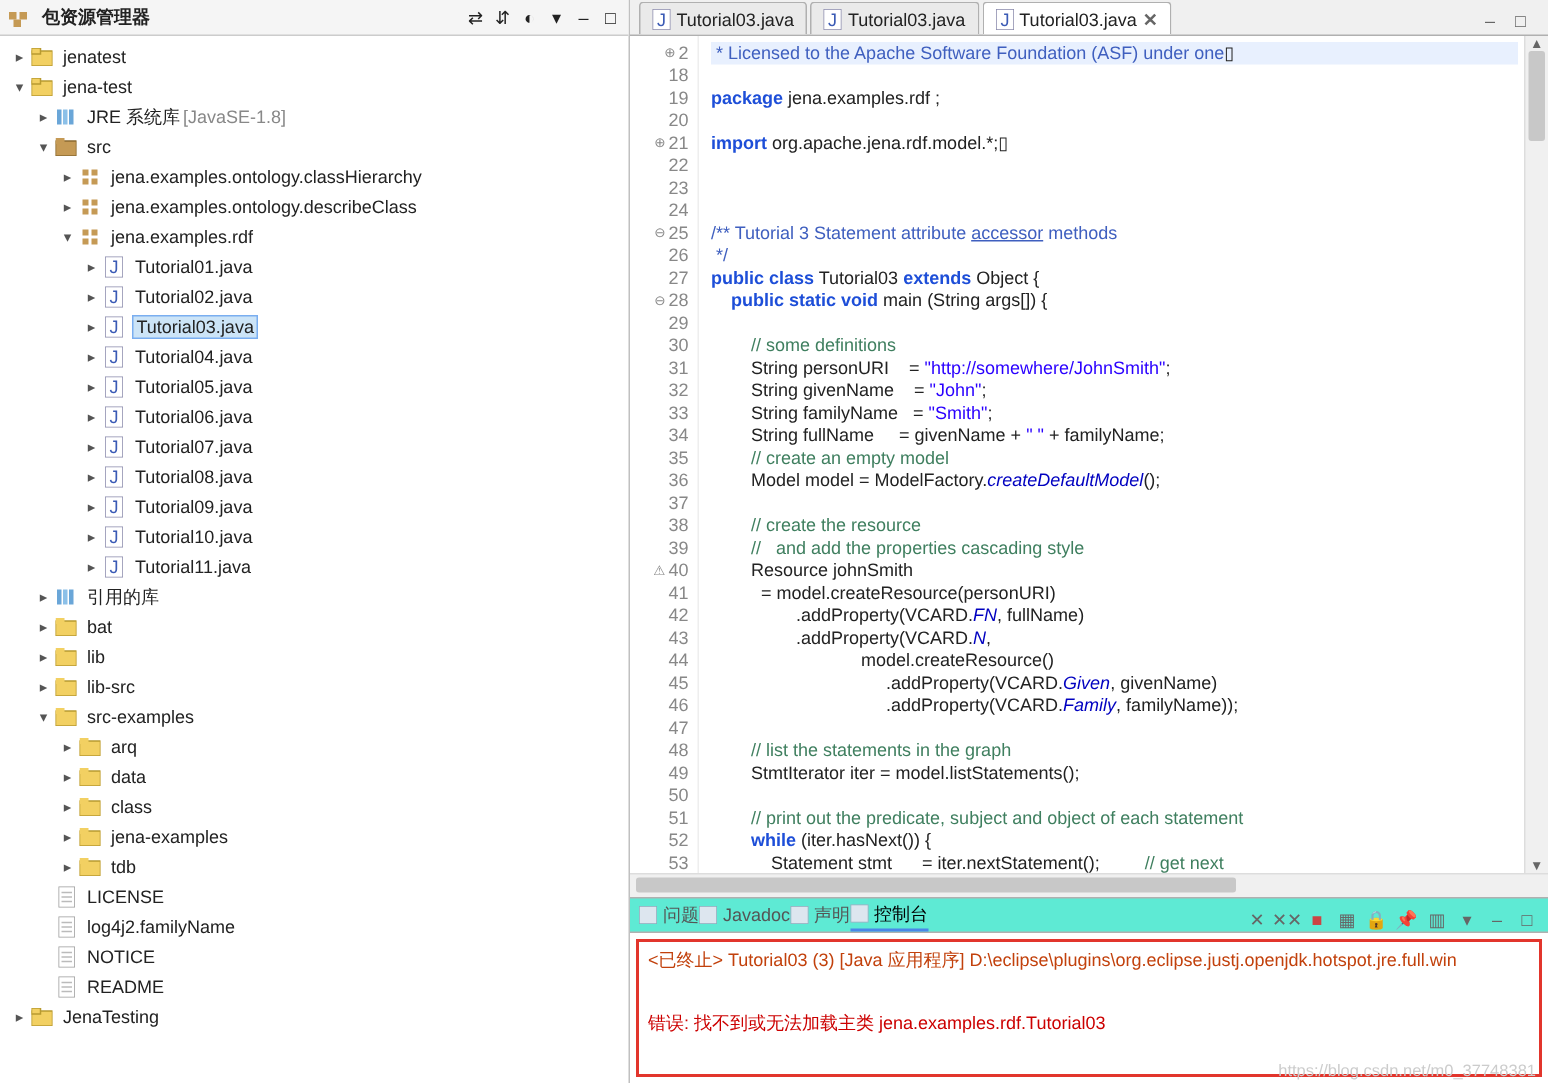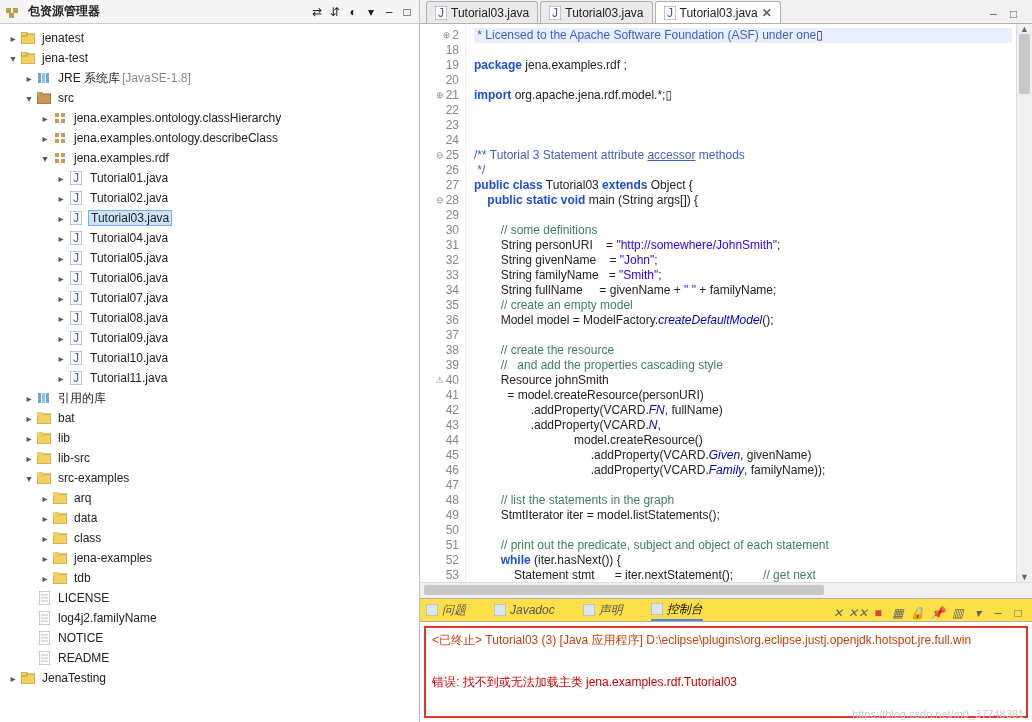--- a/index.html
+++ b/index.html
@@ -47,21 +47,21 @@
 .fld { color:#0000c0; font-style:italic; }
 .editor-vsb { width:16px; background:#f0f0f0; border-left:1px solid #ddd; position:relative; }
 .editor-vsb .thumb { position:absolute; top:10px; left:2px; right:2px; height:60px; background:#c8c8c8; border-radius:2px; }
 .editor-vsb .arrU,.editor-vsb .arrD { position:absolute; left:0; right:0; text-align:center; font-size:9px; color:#666; }
 .editor-vsb .arrU { top:0; } .editor-vsb .arrD { bottom:0; }
 .editor-hsb { height:16px; background:#f0f0f0; border-top:1px solid #ddd; display:flex; }
 .editor-hsb .track { flex:1; position:relative; }
 .editor-hsb .thumb { position:absolute; left:4px; top:2px; width:400px; height:10px; background:#c8c8c8; border-radius:2px; }
 
 
-.ctabs { height:24px; display:flex; align-items:flex-end; background:#fde047; border-top:1px solid #b0b0b0; border-bottom:1px solid #b0b0b0; padding-left:6px; gap:28px;font-style:italic; }
+.ctabs { height:24px; display:flex; align-items:flex-end; background:#5eead4; border-top:1px solid #b0b0b0; border-bottom:1px solid #b0b0b0; padding-left:6px; gap:0; }
 .ctab { height:22px; display:flex; align-items:center; gap:4px; cursor:pointer; color:#555; }
 .ctab.act { border-bottom:2px solid #4a86e8; color:#000; }
 .ctab-spacer { flex:1; }
 .ctab-icons { display:flex; gap:4px; padding-right:6px; }
 .ctab-icons .ib { width:16px; height:16px; cursor:pointer; color:#666; display:flex; align-items:center; justify-content:center;}
 
 
 .console { height:92px; border:2px solid #e2352c; margin:4px; padding:4px 6px; overflow:auto; font-family:Consolas,monospace; font-size:12px; }
 .console .hdr { color:#c2410c; }
 .console .err { color:#c00;margin-top:25px; }

